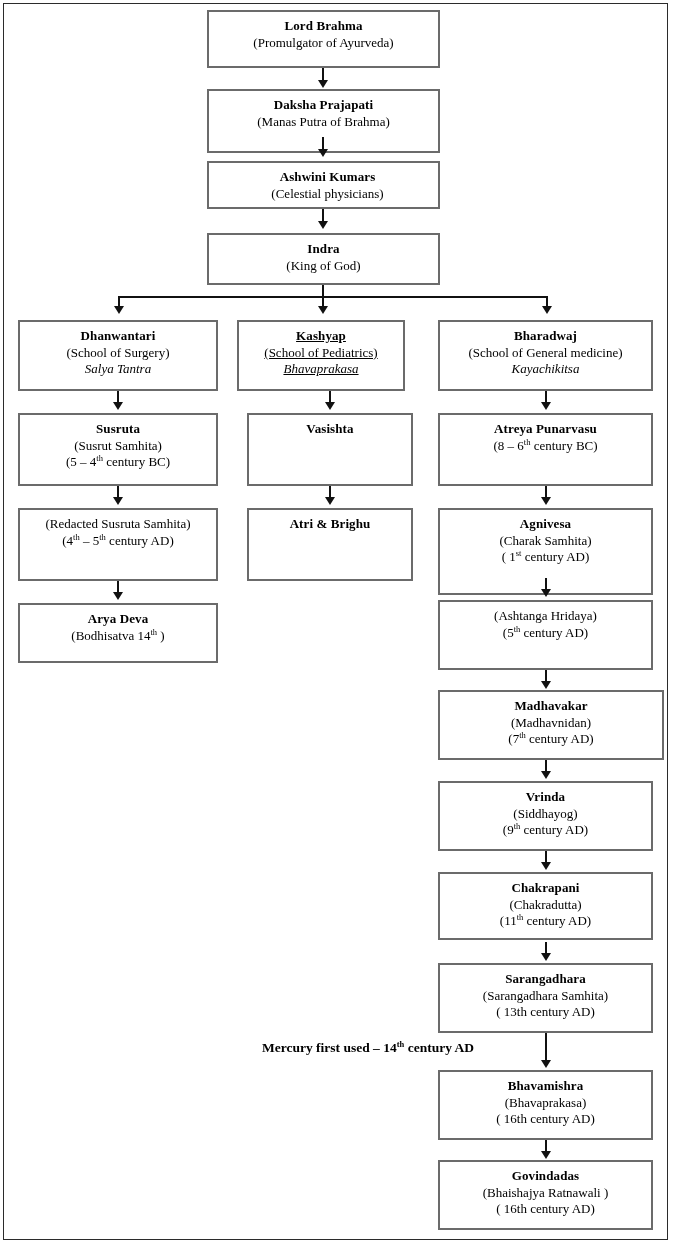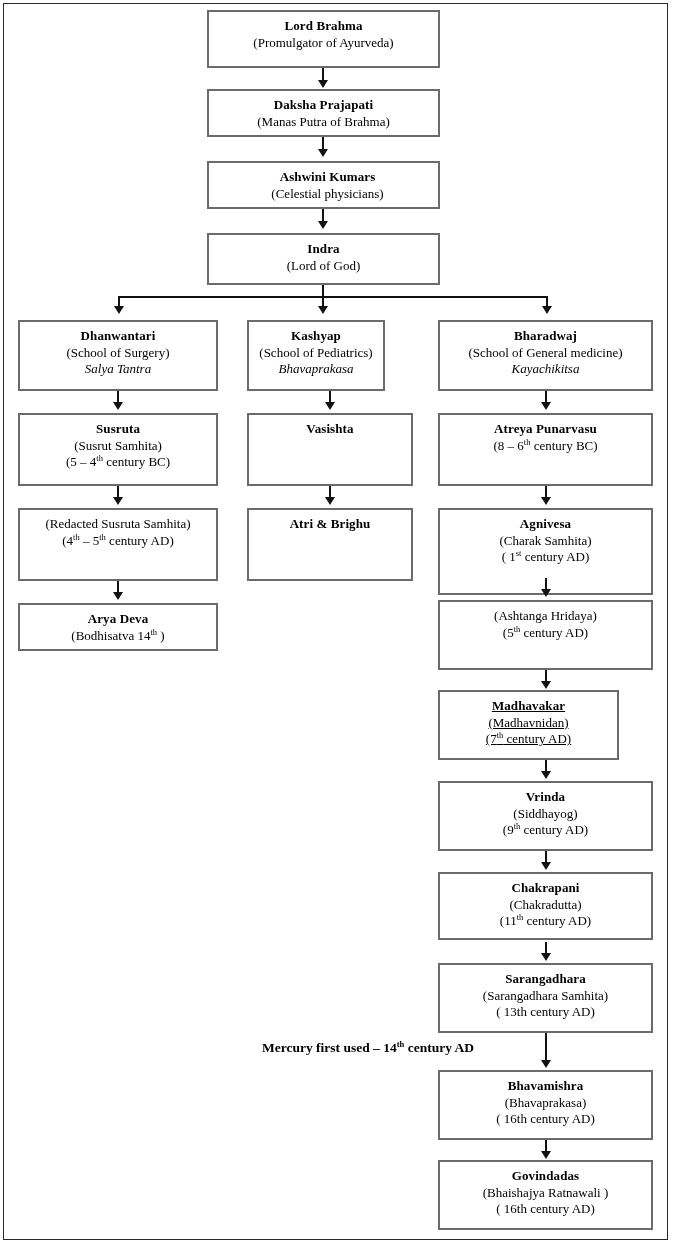--- a/index.html
+++ b/index.html
@@ -89,37 +89,37 @@
 <div id="page">
   <div class="page-border"></div>
 
   <div class="node" style="left:207px; top:10px; width:233px; height:58px;">
     <span class="ttl">Lord Brahma</span>
     <span class="sub">(Promulgator of Ayurveda)</span>
   </div>
   <div class="vline" style="left:322px; top:68px; height:17px;"></div>
   <div class="arrow" style="left:318px; top:80px;"></div>
 
-  <div class="node" style="left:207px; top:89px; width:233px; height:48px;">
+  <div class="node" style="left:207px; top:89px; width:233px; height:64px;">
     <span class="ttl">Daksha Prajapati</span>
     <span class="sub">(Manas Putra of Brahma)</span>
   </div>
   <div class="vline" style="left:322px; top:137px; height:17px;"></div>
   <div class="arrow" style="left:318px; top:149px;"></div>
 
   <div class="node" style="left:207px; top:161px; width:233px; height:48px;padding-left:8px;">
     <span class="ttl">Ashwini Kumars</span>
     <span class="sub">(Celestial physicians)</span>
   </div>
   <div class="vline" style="left:322px; top:209px; height:17px;"></div>
   <div class="arrow" style="left:318px; top:221px;"></div>
 
   <div class="node" style="left:207px; top:233px; width:233px; height:52px;">
     <span class="ttl">Indra</span>
-    <span class="sub">(Lord of God)</span>
+    <span class="sub">(King of God)</span>
   </div>
 
   <div class="vline" style="left:322px; top:285px; height:11px;"></div>
   <div class="hline" style="left:118px; top:296px; width:430px;"></div>
   <div class="vline" style="left:118px; top:296px; height:13px;"></div>
   <div class="arrow" style="left:114px; top:306px;"></div>
   <div class="vline" style="left:322px; top:296px; height:13px;"></div>
   <div class="arrow" style="left:318px; top:306px;"></div>
   <div class="vline" style="left:546px; top:296px; height:13px;"></div>
   <div class="arrow" style="left:542px; top:306px;"></div>
@@ -140,26 +140,26 @@
   <div class="vline" style="left:117px; top:486px; height:16px;"></div>
   <div class="arrow" style="left:113px; top:497px;"></div>
 
   <div class="node" style="left:18px; top:508px; width:200px; height:73px;">
     <span class="sub">(Redacted Susruta Samhita)</span>
     <span class="sub"><span>(4</span><sup>th</sup><span> – 5</span><sup>th</sup><span> century AD)</span></span>
   </div>
   <div class="vline" style="left:117px; top:581px; height:16px;"></div>
   <div class="arrow" style="left:113px; top:592px;"></div>
 
-  <div class="node" style="left:18px; top:603px; width:200px; height:48px;">
+  <div class="node" style="left:18px; top:603px; width:200px; height:60px;">
     <span class="ttl">Arya Deva</span>
     <span class="sub"><span>(Bodhisatva 14</span><sup>th</sup><span> )</span></span>
   </div>
 
-  <div class="node" style="left:247px; top:320px; width:138px; height:71px;">
+  <div class="node" style="left:237px; top:320px; width:168px; height:71px;text-decoration:underline;">
     <span class="ttl">Kashyap</span>
     <span class="sub">(School of Pediatrics)</span>
     <span class="ital">Bhavaprakasa</span>
   </div>
   <div class="vline" style="left:329px; top:391px; height:16px;"></div>
   <div class="arrow" style="left:325px; top:402px;"></div>
 
   <div class="node" style="left:247px; top:413px; width:166px; height:73px;">
     <span class="ttl">Vasishta</span>
   </div>
@@ -193,21 +193,21 @@
   <div class="vline" style="left:545px; top:578px; height:16px;"></div>
   <div class="arrow" style="left:541px; top:589px;"></div>
 
   <div class="node" style="left:438px; top:600px; width:215px; height:70px;">
     <span class="sub">(Ashtanga Hridaya)</span>
     <span class="sub"><span>(5</span><sup>th</sup><span> century AD)</span></span>
   </div>
   <div class="vline" style="left:545px; top:670px; height:16px;"></div>
   <div class="arrow" style="left:541px; top:681px;"></div>
 
-  <div class="node" style="left:438px; top:690px; width:181px; height:70px;text-decoration:underline;">
+  <div class="node" style="left:438px; top:690px; width:226px; height:70px;">
     <span class="ttl">Madhavakar</span>
     <span class="sub">(Madhavnidan)</span>
     <span class="sub"><span>(7</span><sup>th</sup><span> century AD)</span></span>
   </div>
   <div class="vline" style="left:545px; top:760px; height:16px;"></div>
   <div class="arrow" style="left:541px; top:771px;"></div>
 
   <div class="node" style="left:438px; top:781px; width:215px; height:70px;">
     <span class="ttl">Vrinda</span>
     <span class="sub">(Siddhayog)</span>

